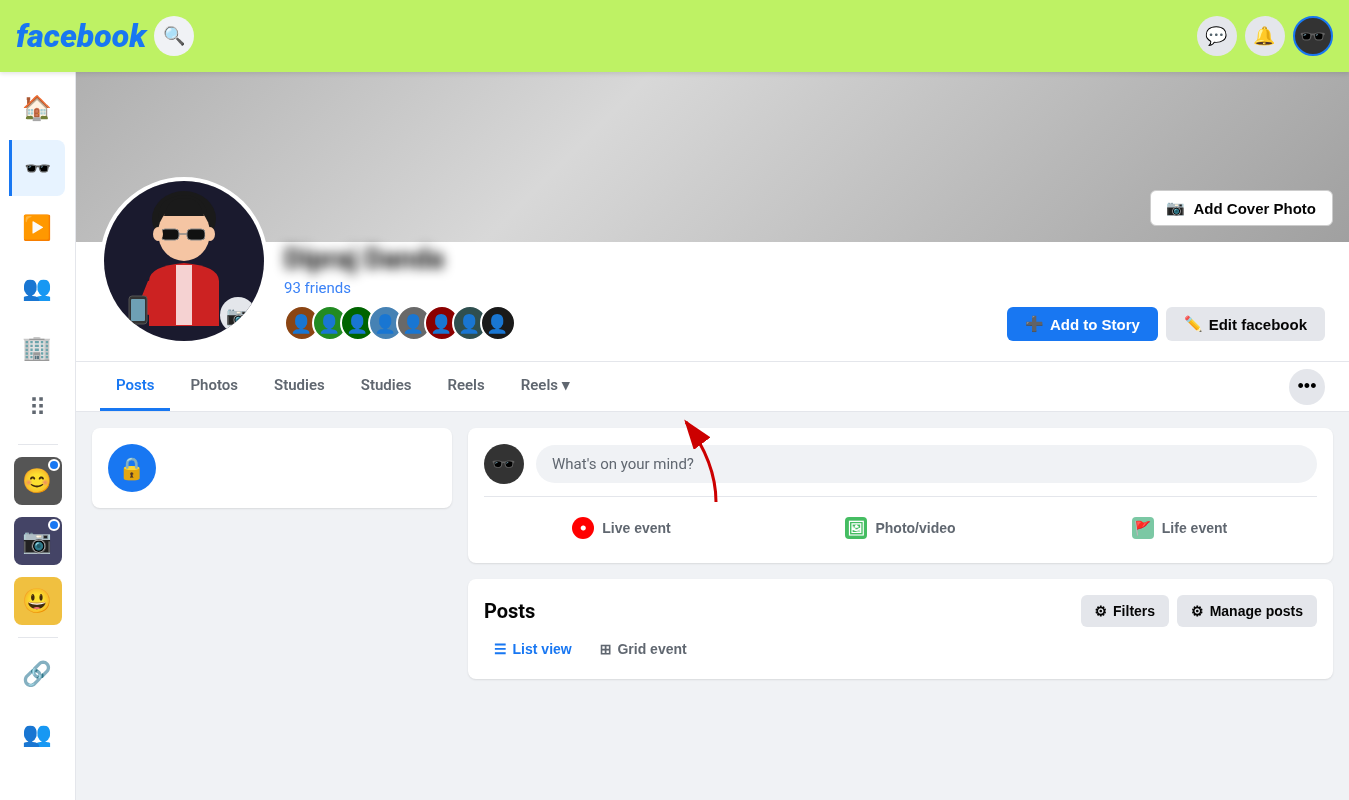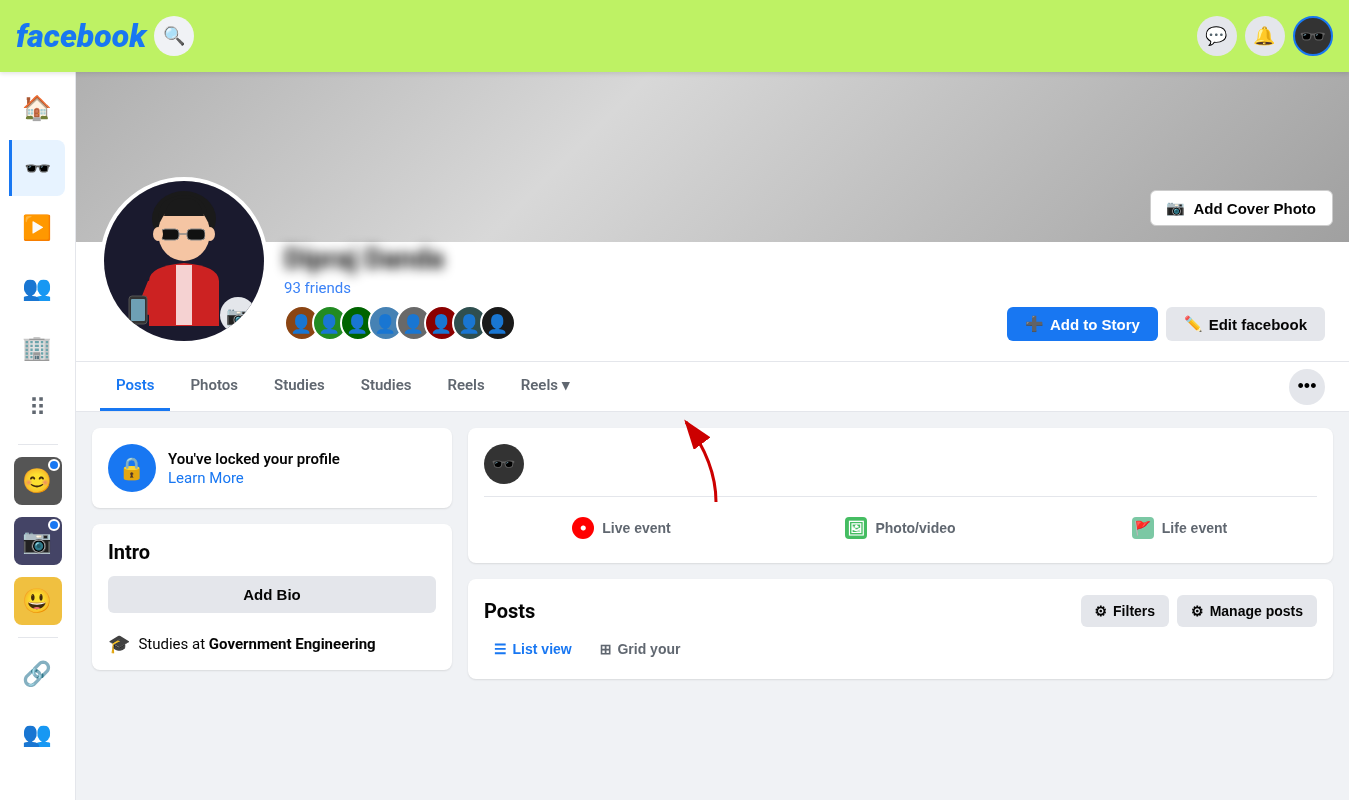--- a/index.html
+++ b/index.html
@@ -348,48 +348,34 @@
 
     <div class="two-col">
 
       <div class="left-col">
 
         <div class="card">
           <div class="locked-card">
             <div class="lock-icon-wrap">
               <span>🔒</span>
             </div>
-            <div>
-              <div class="locked-text">You've locked your profile</div>
-              <a class="locked-link">Learn More</a>
-            </div>
-          </div>
-        </div>
-
-        <div class="card">
-          <div class="intro-title">Intro</div>
-          <button class="add-bio-btn">Add Bio</button>
-          <div class="intro-item">
-            <span class="intro-icon">🎓</span>
-            <span>
-              <span>Studies at</span>
-              <span class="intro-bold">Government Engineering</span>
-            </span>
-          </div>
-        </div>
+          </div>
+        </div>
+
 
       </div>
 
       <div class="right-col">
 
         <div class="card">
           <div class="post-creator">
             <div class="creator-avatar">
               <span style="font-size:20px;">🕶️</span>
             </div>
+            <div class="creator-input">What's on your mind?</div>
           </div>
           <div class="post-actions">
             <button class="post-action-btn">
               <span style="display:flex;align-items:center;justify-content:center; width:22px; height:22px; background:red; border-radius:50%; color:#fff; font-size:10px; font-weight:900; flex-shrink:0;">⏺</span>
               <span>Live event</span>
             </button>
             <button class="post-action-btn">
               <span style="display:flex;align-items:center;justify-content:center; width:22px; height:22px; background:#45bd62; border-radius:4px; color:#fff; font-size:14px; flex-shrink:0;">🖼</span>
               <span>Photo/video</span>
             </button>
@@ -414,21 +400,21 @@
               </button>
             </div>
           </div>
           <div class="view-toggles">
             <button class="view-btn">
               <span>☰</span>
               <span>List view</span>
             </button>
             <button class="view-btn" style="color:#606770;">
               <span>⊞</span>
-              <span>Grid your</span>
+              <span>Grid event</span>
             </button>
           </div>
         </div>
 
       </div>
     </div>
   </div>
 </div>
 
 </body></html>

